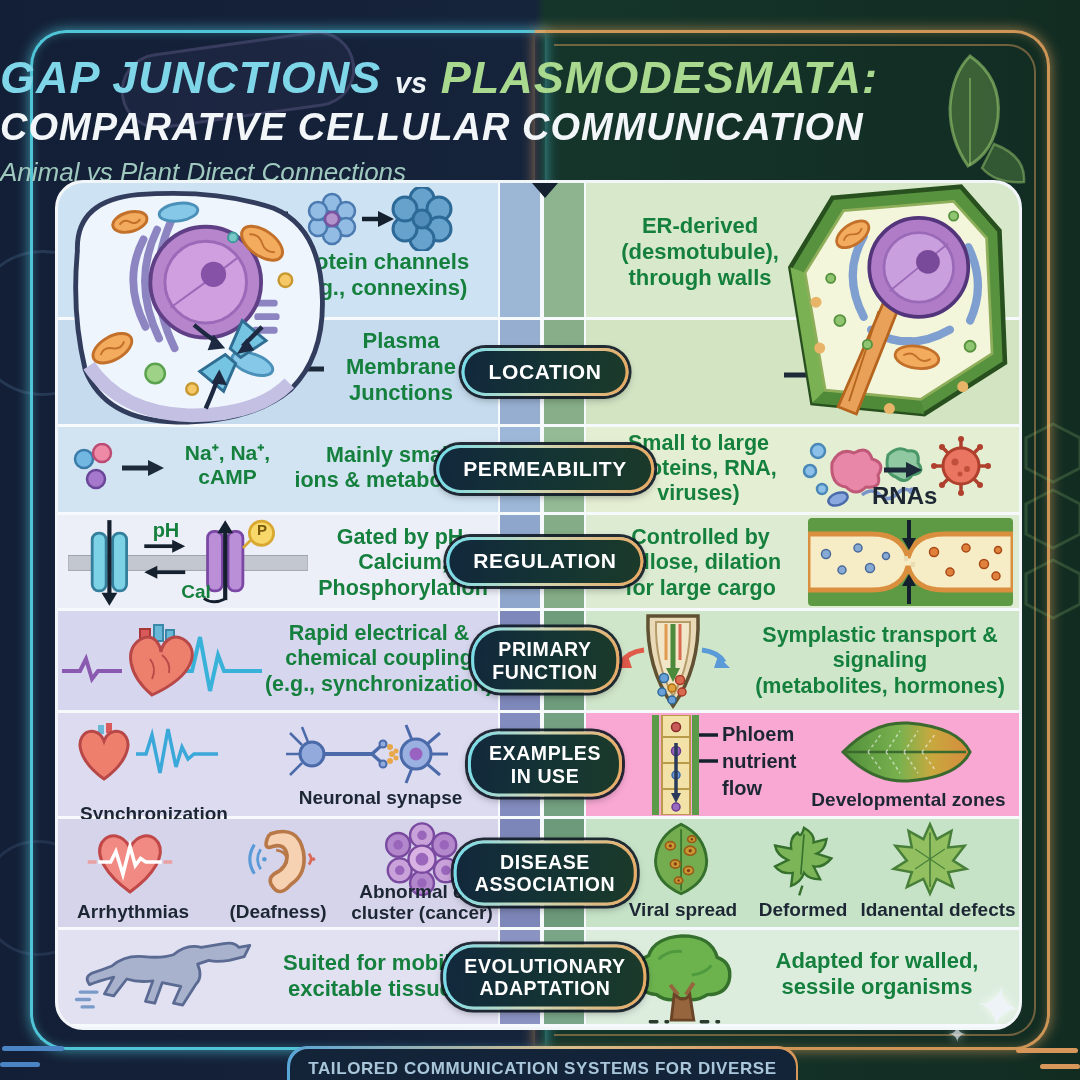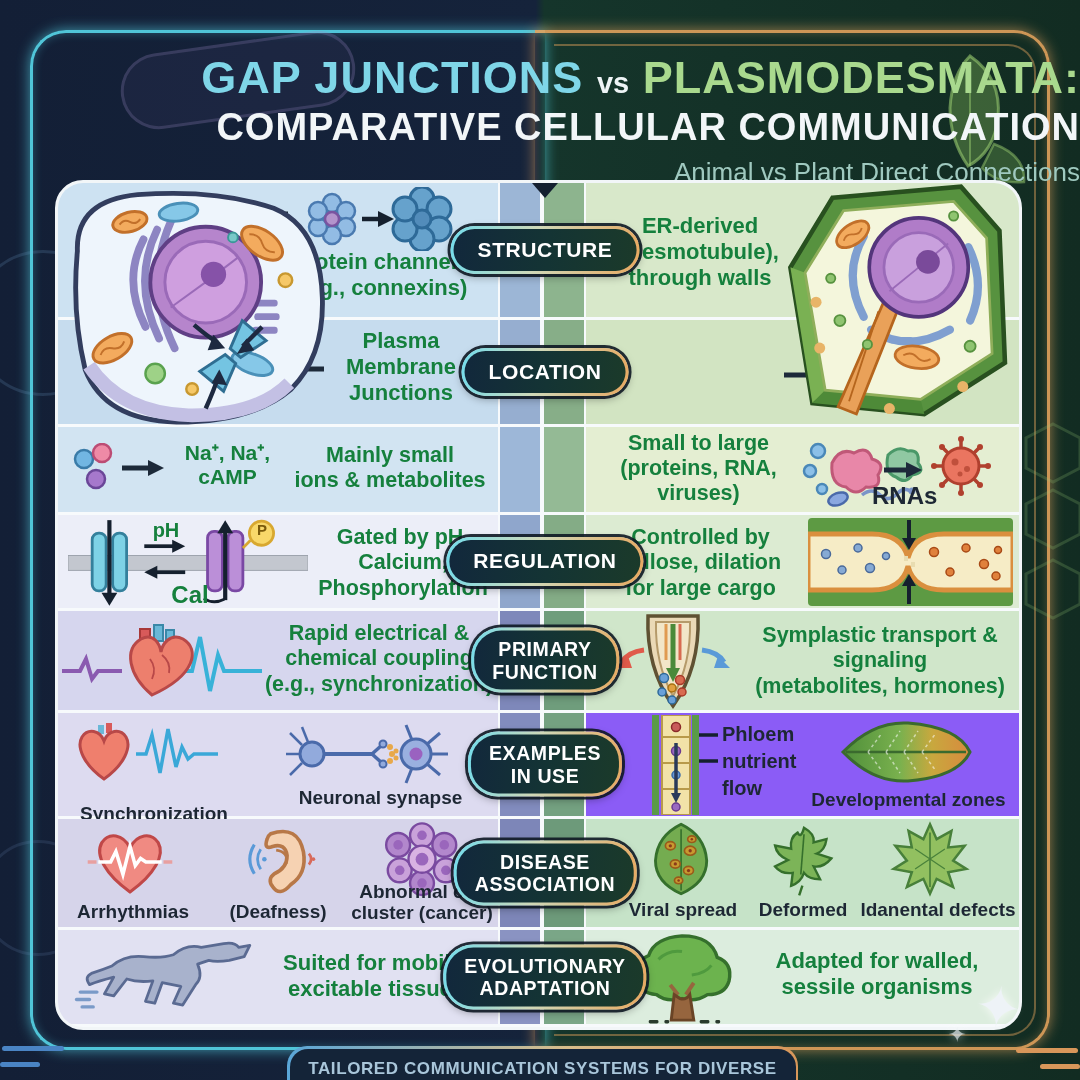--- a/index.html
+++ b/index.html
@@ -10,21 +10,21 @@
   
   .frameL{position:absolute;left:30px;top:30px;bottom:30px;width:512px;
     border:3px solid #57d7ea;border-right:none;border-radius:36px 0 0 36px;
     box-shadow:0 0 14px rgba(87,215,234,.75), inset 0 0 10px rgba(87,215,234,.35);opacity:.9;}
   .frameR{position:absolute;right:30px;top:30px;bottom:30px;width:512px;
     border:3px solid #e2a25c;border-left:none;border-radius:0 36px 36px 0;
     box-shadow:0 0 14px rgba(226,162,92,.75), inset 0 0 10px rgba(226,162,92,.35);opacity:.9;}
   .frameR2{position:absolute;right:44px;top:44px;bottom:44px;width:480px;
     border:2px solid rgba(226,162,92,.45);border-left:none;border-radius:0 28px 28px 0;}
   
-  .hdr{position:absolute;left:0;right:0;top:52px;text-align:right;z-index:2;}
+  .hdr{position:absolute;left:0;right:0;top:52px;text-align:left;z-index:2;font-style:italic;}
   .t1{font-size:45px;font-weight:800;letter-spacing:1px;color:#7fd6e8;}
   .t1 .vs{font-size:29px;color:#eef4f6;font-weight:800;letter-spacing:0;}
   .t1 .pg{color:#a9d98e;}
   .t2{font-size:38px;font-weight:800;letter-spacing:1px;color:#f2f6f8;margin-top:2px;}
   .t3{font-size:26px;font-weight:500;color:#9fc9bf;margin-top:8px;}
   
   .card{position:absolute;left:55px;top:180px;width:967px;height:850px;background:#f7fafc;
     border:3px solid #f2f6f8;box-sizing:border-box;border-radius:28px;overflow:hidden;z-index:3;
     display:flex;flex-direction:column;}
   .row{display:flex;position:relative;margin-bottom:3px;}
@@ -40,21 +40,21 @@
   .r4{height:94px; --sb:#8fa6cc;--sg:#84ac86;}
   .r5{height:100px;--sb:#7e88ba;--sg:#6f9d7c;}
   .r6{height:104px;--sb:#828cbe;--sg:#74a181;}
   .r7{height:109px;--sb:#7d86b8;--sg:#6d9a7a;}
   .r8{height:95px; --sb:#8a93c2;--sg:#7aa687;}
   .r1 .pl{background:#cde2f2;} .r1 .pr{background:#d8e8ca;}
   .r2 .pl{background:#c6dcee;} .r2 .pr{background:#d2e4c2;}
   .r3 .pl{background:#d2e4f2;} .r3 .pr{background:#e4eed2;}
   .r4 .pl{background:#eceef8;} .r4 .pr{background:#dcebd2;}
   .r5 .pl{background:#d6d6ee;} .r5 .pr{background:#d0e6ca;}
-  .r6 .pl{background:#dddbf0;} .r6 .pr{background:#8b5cf6;}
+  .r6 .pl{background:#dddbf0;} .r6 .pr{background:#f9a8d4;}
   .r7 .pl{background:#d6d4ea;} .r7 .pr{background:#c6e3c8;}
   .r8 .pl{background:#e1e1f2;} .r8 .pr{background:#dcedde;}
   
   .pill{position:absolute;left:487px;top:50%;transform:translate(-50%,-50%);
     background:linear-gradient(100deg,#72dcec,#cfd8b8 45%,#e8a860);padding:3px;border-radius:30px;
     box-shadow:0 0 0 3px rgba(14,24,36,.9),0 3px 8px rgba(0,0,0,.35);z-index:5;}
   .pill>div{background:linear-gradient(95deg,#12283c,#143434 52%,#1b3a2a);border-radius:27px;
     color:#fff;font-weight:800;font-size:21px;letter-spacing:.6px;padding:9px 24px;text-align:center;
     white-space:pre-line;line-height:1.15;}
   .pill.two>div{font-size:19.5px;padding:7px 18px;}
@@ -137,23 +137,20 @@
         </svg>
         <div class="t" style="right:10px;top:66px;width:215px;font-size:22px;">Protein channels
 (e.g., connexins)</div>
       </div>
       <div class="mid"></div>
       <div class="pr">
         <div class="t" style="left:14px;top:30px;width:200px;font-size:22px;">ER-derived
 (desmotubule),
 through walls</div>
       </div>
-      <div class="pill">
-          <div>STRUCTURE</div>
-        </div>
     </div>
 
     <div class="row r2">
       <div class="pl">
         <svg class="abs" style="left:216px;top:40px" width="50" height="18" viewBox="0 0 50 18">
             <line x1="50" y1="9" x2="16" y2="9" stroke="#1d2a3a" stroke-width="5"></line>
             <path d="M18,1 L2,9 L18,17 Z" fill="#1d2a3a"></path>
           </svg>
         <div class="t" style="right:12px;top:8px;width:170px;font-size:22px;">Plasma
 Membrane
@@ -227,20 +224,23 @@
               <circle cx="12" cy="50" r="3"></circle>
               <circle cx="50" cy="50" r="3"></circle>
             </g>
           <circle cx="31" cy="31" r="18" fill="#ea7560" stroke="#b0402e" stroke-width="3"></circle>
           <circle cx="25" cy="27" r="3.5" fill="#c0503c"></circle>
             <circle cx="37" cy="34" r="3" fill="#c0503c"></circle>
             <circle cx="30" cy="39" r="2.5" fill="#c0503c"></circle>
         </svg>
         <div class="cap" style="left:286px;top:56px;width:60px;font-size:24px;">RNAs</div>
       </div>
+      <div class="pill">
+          <div>PERMEABILITY</div>
+        </div>
     </div>
 
     <div class="row r4">
       <div class="pl">
         <svg class="abs" style="left:10px;top:0" width="240" height="94" viewBox="0 0 258 94">
           <rect x="0" y="40" width="258" height="16" fill="#c3c7cf" stroke="#9aa0aa"></rect>
           <rect x="26" y="16" width="15" height="62" rx="7" fill="#7ed2e6" stroke="#34809c" stroke-width="3"></rect>
           <rect x="48" y="16" width="15" height="62" rx="7" fill="#7ed2e6" stroke="#34809c" stroke-width="3"></rect>
           <line x1="44.5" y1="2" x2="44.5" y2="82" stroke="#15202e" stroke-width="4.5"></line>
             <path d="M36,80 L44.5,94 L53,80 Z" fill="#15202e"></path>
@@ -250,21 +250,21 @@
             <path d="M96,51 L82,58 L96,65 Z" fill="#15202e"></path>
           <rect x="150" y="14" width="16" height="64" rx="7" fill="#bb8fd8" stroke="#7a48a4" stroke-width="3"></rect>
           <rect x="172" y="14" width="16" height="64" rx="7" fill="#bb8fd8" stroke="#7a48a4" stroke-width="3"></rect>
           <line x1="169" y1="88" x2="169" y2="14" stroke="#15202e" stroke-width="4.5"></line>
             <path d="M160.5,16 L169,2 L177.5,16 Z" fill="#15202e"></path>
           <path d="M146,86 Q156,93 168,87" fill="none" stroke="#15202e" stroke-width="3"></path>
           <line x1="196" y1="24" x2="188" y2="32" stroke="#d8a830" stroke-width="3"></line>
           <circle cx="208" cy="16" r="13" fill="#f8d86a" stroke="#d8a830" stroke-width="3"></circle>
         </svg>
         <span class="t" style="left:88px;top:4px;width:40px;font-size:20px;">pH</span>
-        <span class="t" style="left:112px;top:66px;width:40px;font-size:24px;">Cal</span>
+        <span class="t" style="left:118px;top:66px;width:40px;font-size:19px;">Cal</span>
         <span class="t" style="left:194px;top:6px;width:20px;font-size:15px;color:#7a5a0a;">P</span>
         <div class="t" style="left:252px;top:10px;width:186px;font-size:21.5px;">Gated by pH,
 Calcium,
 Phosphorylation</div>
       </div>
       <div class="mid"></div>
       <div class="pr">
         <div class="t" style="left:12px;top:10px;width:205px;font-size:21.5px;">Controlled by
 callose, dilation
 for large cargo</div>

